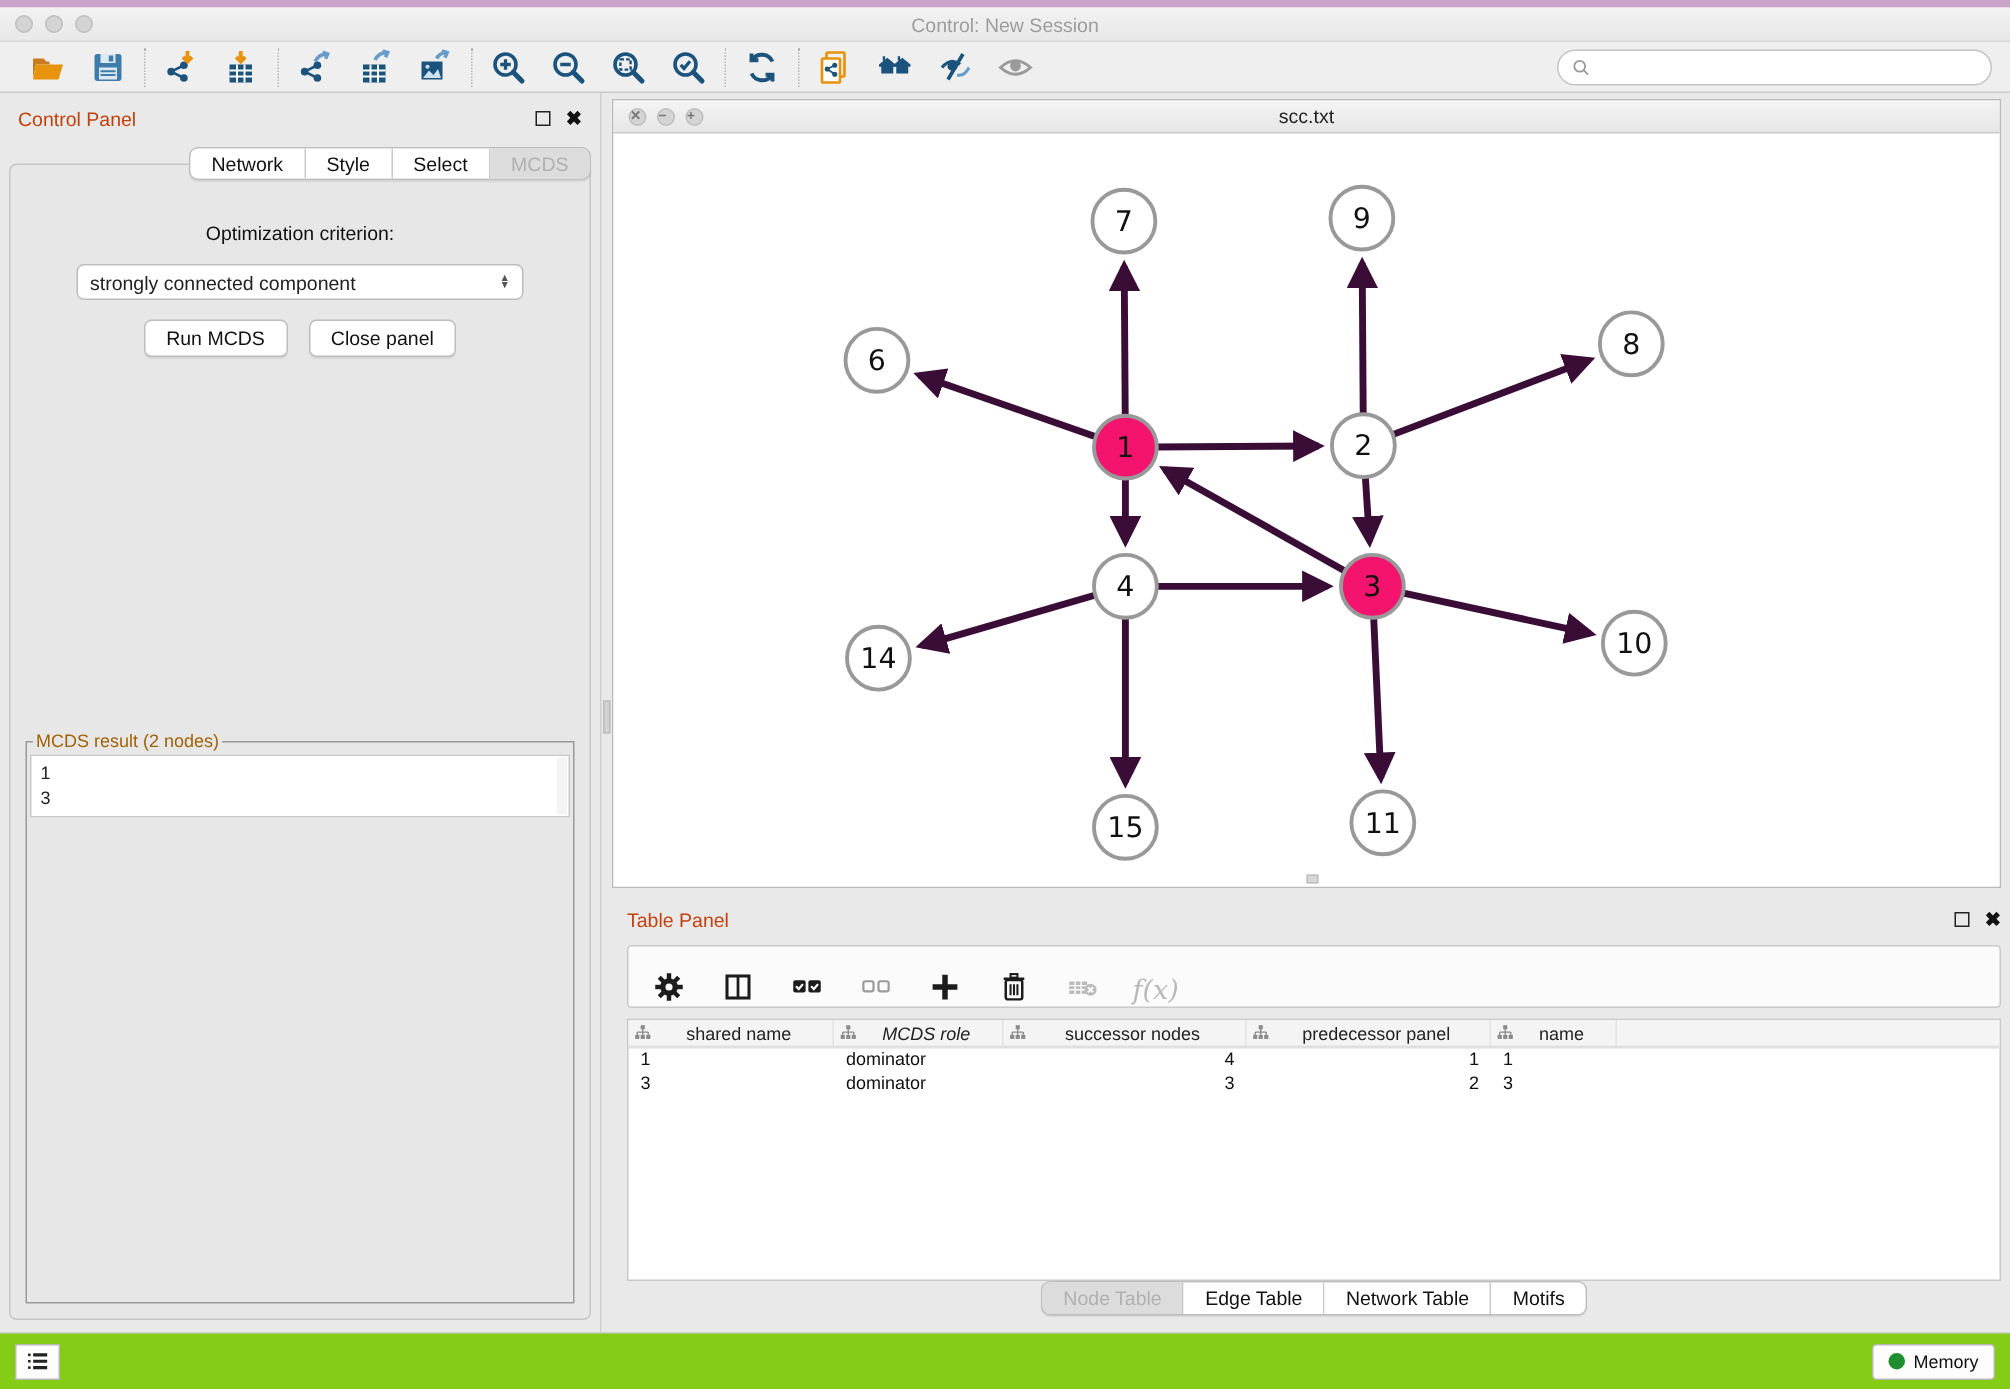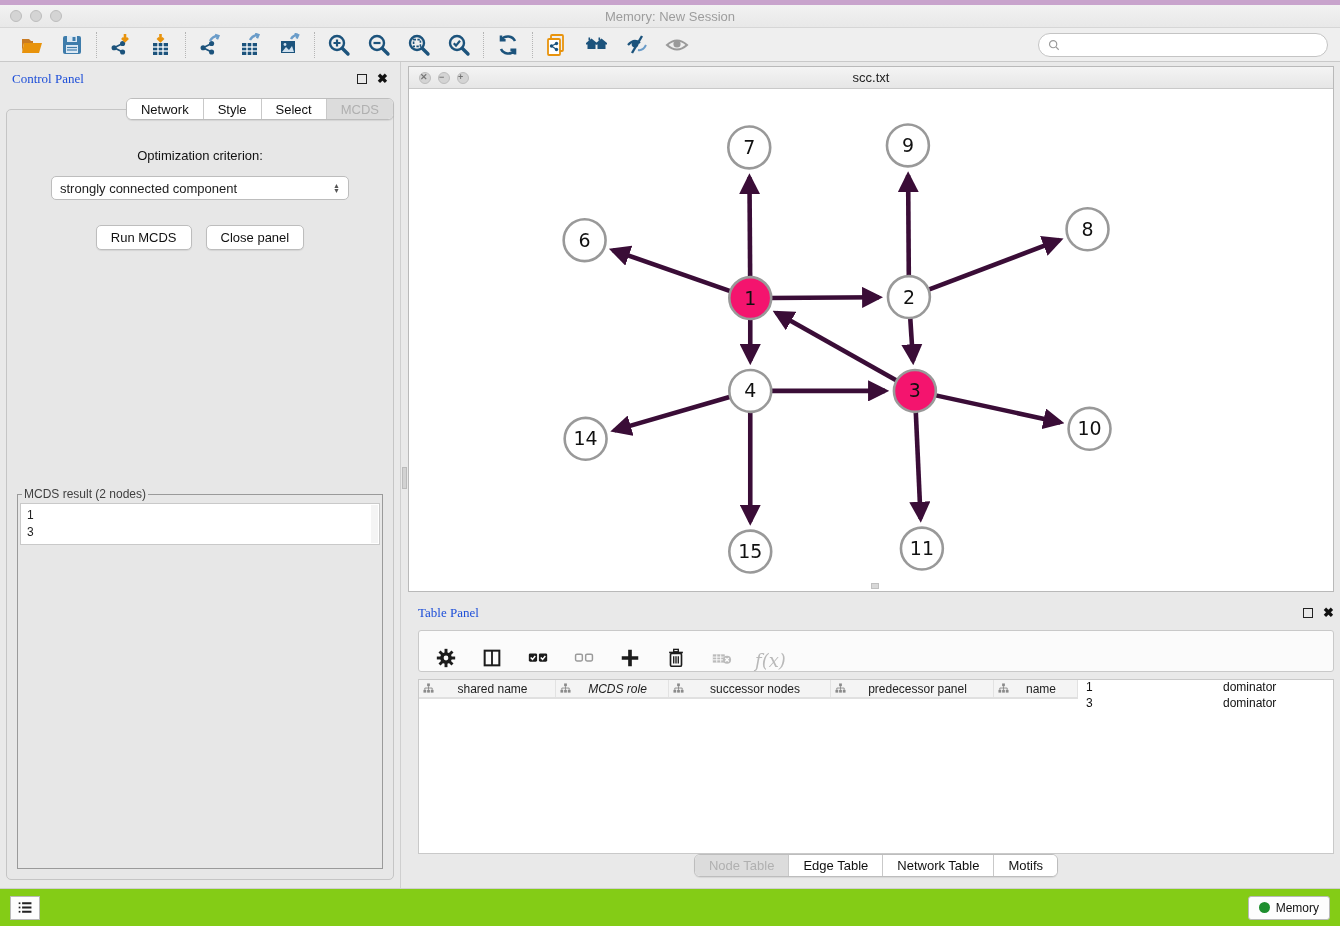--- a/index.html
+++ b/index.html
@@ -24,43 +24,43 @@
                 display:flex; align-items:center; padding:0 9px; gap:5px; }
   #search-box svg { width:12px; height:12px; }
   #search-input { border:none; outline:none; flex:1; font-size:12px; background:transparent; }
 
   
   #main { position:relative; height:826px; }
 
   
   #control-panel { position:absolute; left:0; top:0; width:400px; height:826px; background:#e9e9e9; padding:6px 6px 8px 6px; display:flex; flex-direction:column; }
   .panel-head { display:flex; align-items:center; height:22px; padding:0 6px; }
-  .panel-title { font-size:13px; color:#1d4ed8;font-family:Liberation Serif, serif; }
+  .panel-title { font-size:13px; color:#c2410c; }
   .panel-head-icons { margin-left:auto; display:flex; gap:10px; align-items:center; }
   .float-icon { width:10px; height:10px; border:1.5px solid #222; display:inline-block; }
   .close-icon { font-size:13px; font-weight:bold; color:#111; line-height:10px; }
 
   .tab-row { display:flex; justify-content:flex-end; margin-top:8px; position:relative; z-index:2; height:22px; }
   .seg-group { display:inline-flex; border:1px solid #bdbdbd; border-radius:6px; overflow:hidden; background:#fff; box-shadow:0 1px 1px rgba(0,0,0,.08); }
   .seg { padding:3px 14px; font-size:13px; color:#111; background:#fff; border-right:1px solid #c9c9c9; cursor:default; white-space:nowrap; }
   .seg:last-child { border-right:none; }
   .seg.selected { background:#dcdcdc; color:#b0b0b0; }
 
   #cp-content { flex:1; margin-top:-11px; background:#e7e7e7; border:1px solid #c5c5c5; border-radius:5px;
                 padding:30px 10px 10px 10px; display:flex; flex-direction:column; }
   #opt-label { text-align:center; font-size:13px; color:#111; margin-top:8px; }
   #criterion-select { margin:13px 34px 0 34px; height:24px; background:#fff; border:1px solid #bdbdbd; border-radius:5px;
                       display:flex; align-items:center; padding:0 8px; font-size:13px; }
   .stepper { margin-left:auto; display:flex; flex-direction:column; line-height:5px; font-size:7px; color:#555; }
-  #cp-buttons { display:flex; justify-content:center; gap:14px; margin-top:25px;align-items:center; }
+  #cp-buttons { display:flex; justify-content:center; gap:14px; margin-top:13px;align-items:center; }
   .mac-btn { background:#fff; border:1px solid #bdbdbd; border-radius:5px; padding:4px 14px; font-size:13px; color:#111;
              box-shadow:0 1px 1px rgba(0,0,0,.08); cursor:default; font-family:"Liberation Sans",sans-serif; }
 
   #result-fieldset { margin-top:auto; height:382px; border:1px solid #9a9a9a; padding:2px; background:transparent; }
-  #result-fieldset legend { font-size:12px; color:#404040; padding:0 2px; margin-left:2px; }
+  #result-fieldset legend { font-size:12px; color:#a16207; padding:0 2px; margin-left:2px; }
   #result-area { width:100%; height:100%; background:#fff; border:1px solid #c9c9c9; position:relative;
                  font-size:12px; padding:3px 6px; line-height:17px; overflow:hidden; }
   #result-scrollbar { position:absolute; right:1px; top:1px; bottom:1px; width:7px; background:#f4f4f4; }
 
   
   #splitter { position:absolute; left:400px; top:0; width:8px; height:826px; background:#e9e9e9; border-left:1px solid #cfcfcf; }
   #splitter-grip { position:absolute; top:405px; left:1px; width:5px; height:22px; background:#d2d2d2; border:1px solid #bbb; }
 
   
   #right-region { position:absolute; left:408px; top:0; right:0; height:826px; }
@@ -76,21 +76,21 @@
   #net-grip { position:absolute; bottom:2px; left:50%; width:8px; height:6px; background:#d8d8d8; border:1px solid #c0c0c0; }
 
   
   #table-panel { position:absolute; left:0; top:536px; right:0; bottom:0; padding:4px 6px 0 10px; display:flex; flex-direction:column; }
   #tp-head { display:flex; align-items:center; height:22px; }
   #tp-toolbar { margin-top:6px; height:42px; border:1px solid #c9c9c9; border-radius:3px; background:#fbfbfb;
                 display:flex; align-items:flex-end; gap:20px; padding:0 14px; }
   #tp-toolbar svg { width:22px; height:22px; }
   .fx-label { font-family:"DejaVu Serif", serif; font-style:italic; font-size:18px; color:#b9b9b9; }
 
-  #tp-table { margin-top:7px; flex:1; background:#fff; border:1px solid #c9c9c9; overflow:hidden; display:flex; flex-direction:row; }
+  #tp-table { margin-top:7px; flex:1; background:#fff; border:1px solid #c9c9c9; overflow:hidden; display:flex; flex-direction:column; }
   .th-row { display:flex; background:#f4f4f4; border-bottom:2px solid #e0e0e0; height:19px; }
   .th-cell { display:flex; align-items:center; border-right:1px solid #e2e2e2; font-size:12px; color:#222; padding:0 4px; }
   .th-cell .hdr-label { flex:1; text-align:center; }
   .th-cell svg { width:11px; height:11px; flex:none; }
   .td-row { display:flex; height:16px; font-size:12px; color:#111; }
   .td-cell { padding:0 8px; overflow:hidden; white-space:nowrap; }
 
   #tp-tabs { height:34px; display:flex; justify-content:center; align-items:flex-start; }
 
   
@@ -104,21 +104,21 @@
 <body>
 
 <div id="desktop-strip"></div>
 
 <div id="titlebar">
   <div class="traffic">
     <span></span>
     <span></span>
     <span></span>
   </div>
-  <div id="window-title">Memory: New Session</div>
+  <div id="window-title">Control: New Session</div>
 </div>
 
 <div id="toolbar">
   <span id="toolbar-groups" style="display:flex;align-items:center;">
       <span class="tb-group">
         <span class="tb-btn">
           <svg viewBox="0 0 24 24">
             <path d="M2 6h7l2 2h2v2H4l-2 9z" fill="#c97b22"></path>
             <path d="M4 10h18l-3 10H2z" fill="#e8930c"></path>
           </svg>

